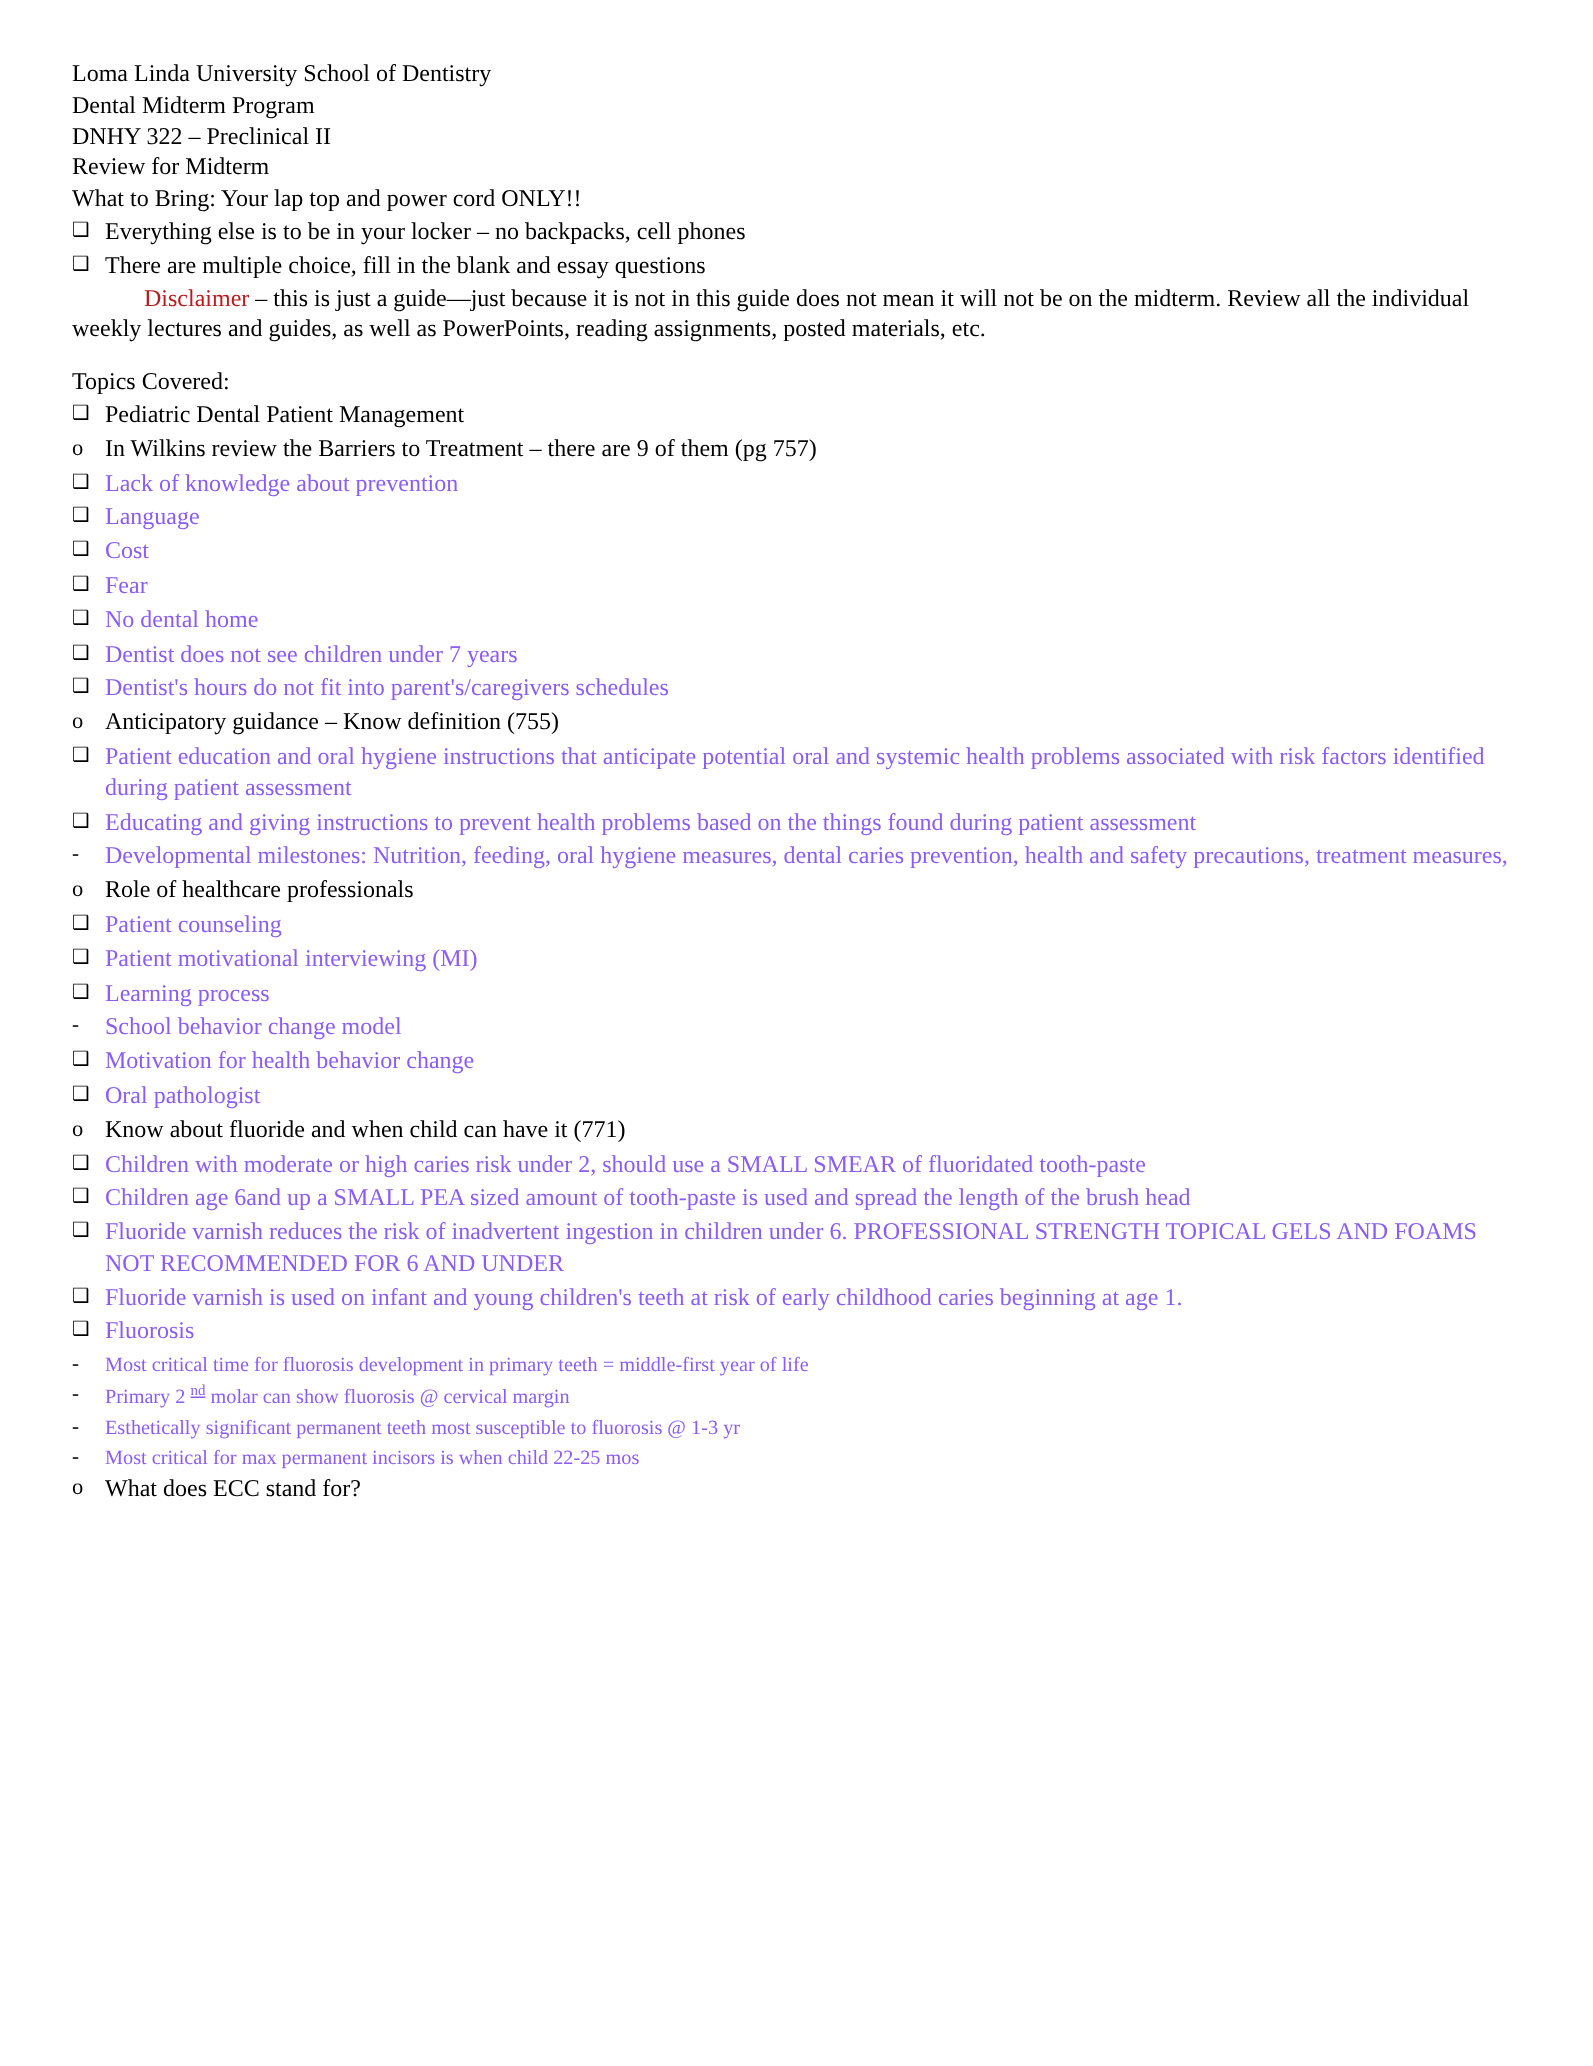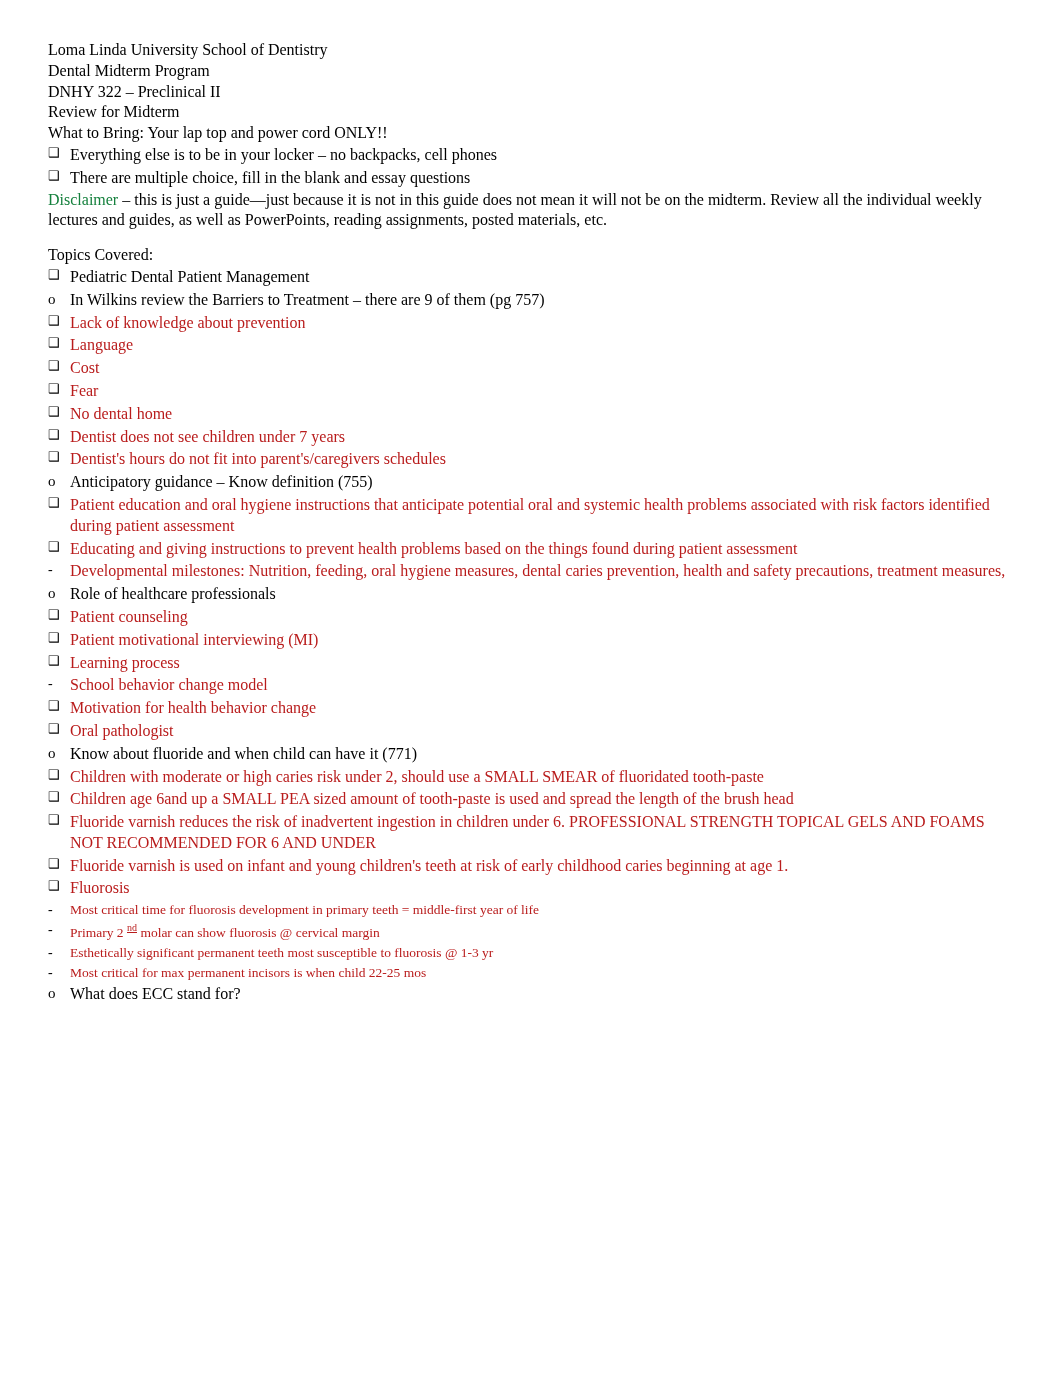--- a/index.html
+++ b/index.html
@@ -8,22 +8,22 @@
     color: #000;
     background: #fff;
     margin: 0;
     padding: 40px 48px;
     width: 1062px;
     box-sizing: border-box;
     line-height: 1.3;
   }
   .center { }
   .header-line { margin: 0; }
-  .red { color: #15803d; }
-  .blue { color: #b91c1c; }
+  .red { color: #b91c1c; margin-left: 48px; }
+  .blue { color: #8b5cf6; }
   .small { font-size: 13.5px; }
   .bullet-marker {
     display: inline-block;
     width: 14px;
     font-family: Arial, sans-serif;
     font-size: 13px;
     color: #000;
     vertical-align: top;
   }
   .indent-0 { margin-left: 0; }

